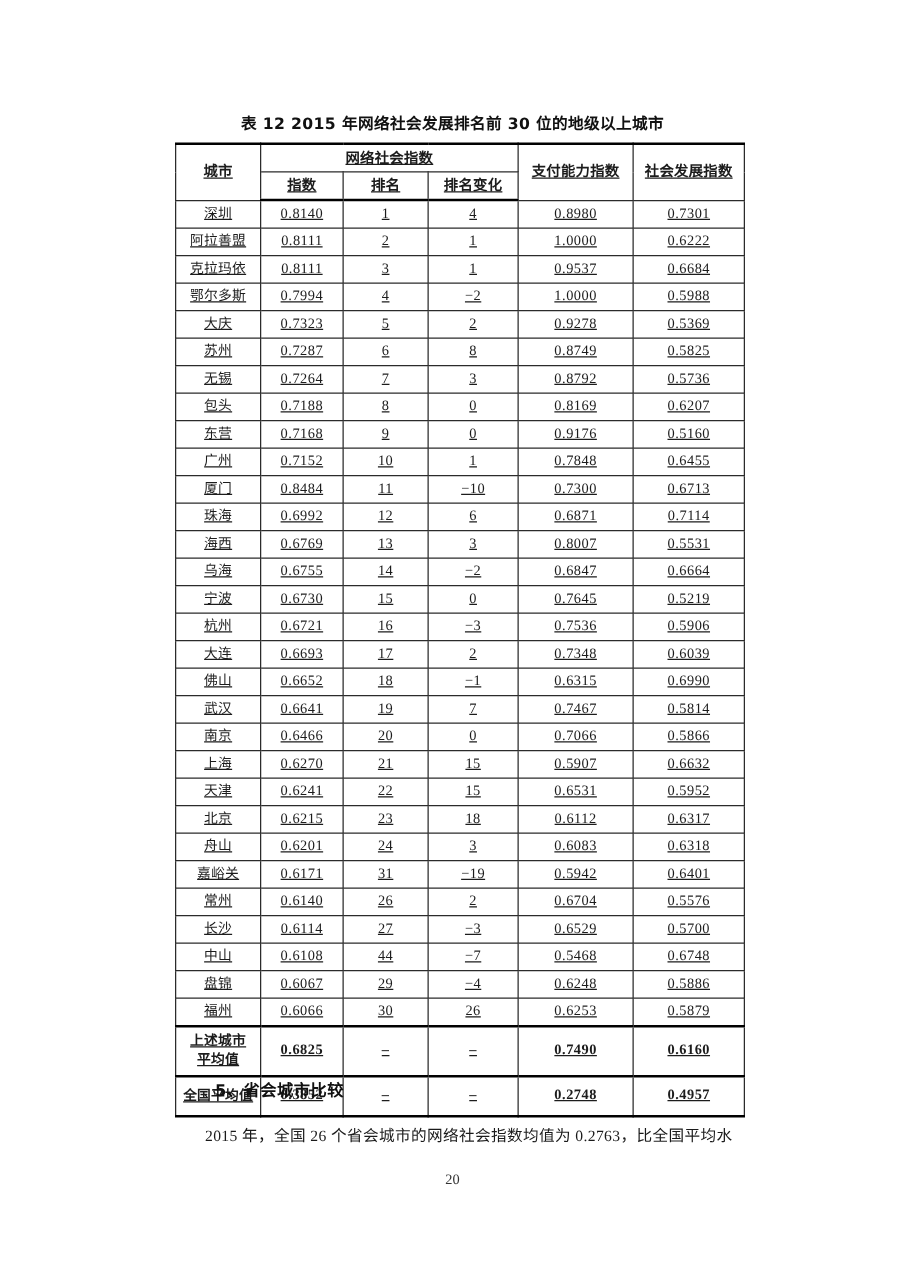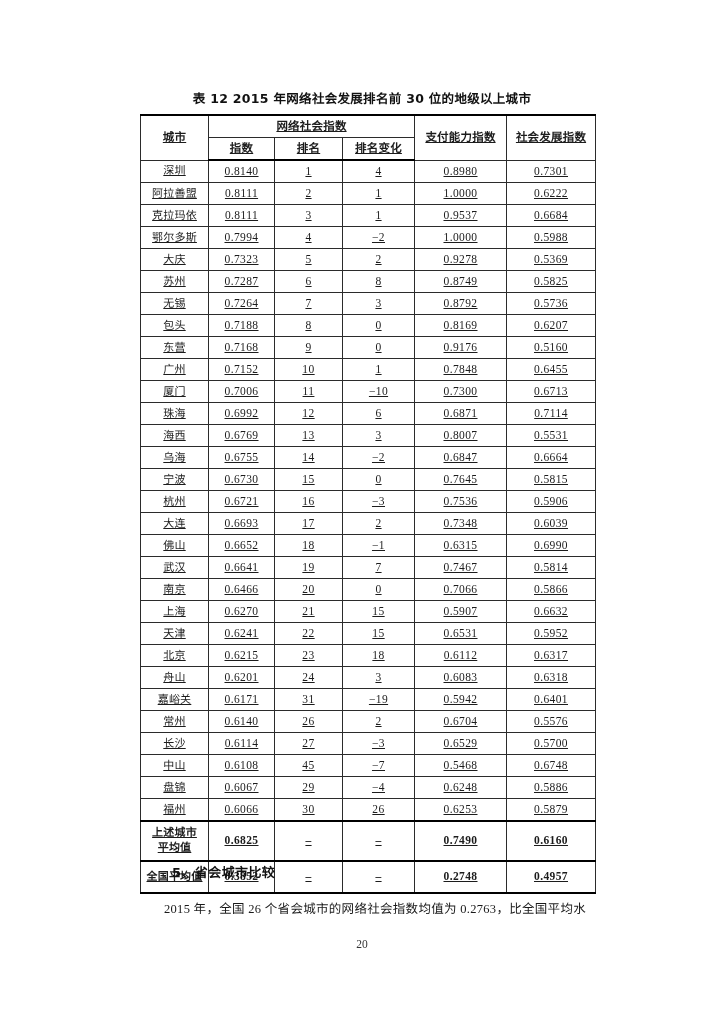--- a/index.html
+++ b/index.html
@@ -283,21 +283,21 @@
           <tr>
             <td><span class="cell-city">广州</span></td>
             <td><span class="cell-num">0.7152</span></td>
             <td><span class="cell-num">10</span></td>
             <td><span class="cell-num">1</span></td>
             <td><span class="cell-num">0.7848</span></td>
             <td><span class="cell-num">0.6455</span></td>
           </tr>
           <tr>
             <td><span class="cell-city">厦门</span></td>
-            <td><span class="cell-num">0.7006</span></td>
+            <td><span class="cell-num">0.8484</span></td>
             <td><span class="cell-num">11</span></td>
             <td><span class="cell-num">−10</span></td>
             <td><span class="cell-num">0.7300</span></td>
             <td><span class="cell-num">0.6713</span></td>
           </tr>
           <tr>
             <td><span class="cell-city">珠海</span></td>
             <td><span class="cell-num">0.6992</span></td>
             <td><span class="cell-num">12</span></td>
             <td><span class="cell-num">6</span></td>
@@ -319,21 +319,21 @@
             <td><span class="cell-num">−2</span></td>
             <td><span class="cell-num">0.6847</span></td>
             <td><span class="cell-num">0.6664</span></td>
           </tr>
           <tr>
             <td><span class="cell-city">宁波</span></td>
             <td><span class="cell-num">0.6730</span></td>
             <td><span class="cell-num">15</span></td>
             <td><span class="cell-num">0</span></td>
             <td><span class="cell-num">0.7645</span></td>
-            <td><span class="cell-num">0.5815</span></td>
+            <td><span class="cell-num">0.5219</span></td>
           </tr>
           <tr>
             <td><span class="cell-city">杭州</span></td>
             <td><span class="cell-num">0.6721</span></td>
             <td><span class="cell-num">16</span></td>
             <td><span class="cell-num">−3</span></td>
             <td><span class="cell-num">0.7536</span></td>
             <td><span class="cell-num">0.5906</span></td>
           </tr>
           <tr>
@@ -420,21 +420,21 @@
             <td><span class="cell-city">长沙</span></td>
             <td><span class="cell-num">0.6114</span></td>
             <td><span class="cell-num">27</span></td>
             <td><span class="cell-num">−3</span></td>
             <td><span class="cell-num">0.6529</span></td>
             <td><span class="cell-num">0.5700</span></td>
           </tr>
           <tr>
             <td><span class="cell-city">中山</span></td>
             <td><span class="cell-num">0.6108</span></td>
-            <td><span class="cell-num">45</span></td>
+            <td><span class="cell-num">44</span></td>
             <td><span class="cell-num">−7</span></td>
             <td><span class="cell-num">0.5468</span></td>
             <td><span class="cell-num">0.6748</span></td>
           </tr>
           <tr>
             <td><span class="cell-city">盘锦</span></td>
             <td><span class="cell-num">0.6067</span></td>
             <td><span class="cell-num">29</span></td>
             <td><span class="cell-num">−4</span></td>
             <td><span class="cell-num">0.6248</span></td>

